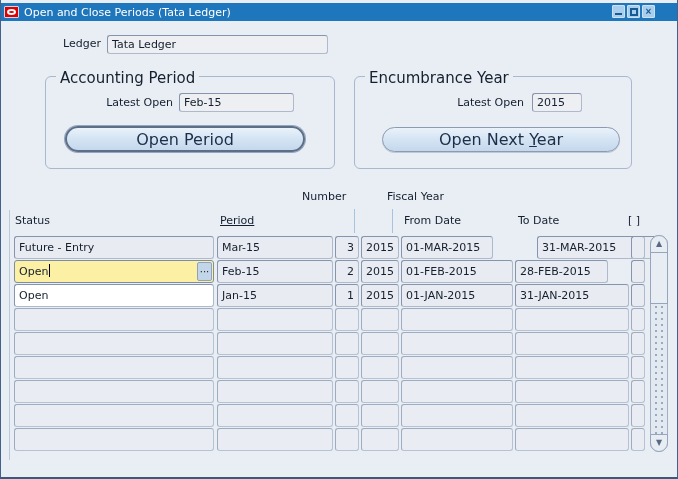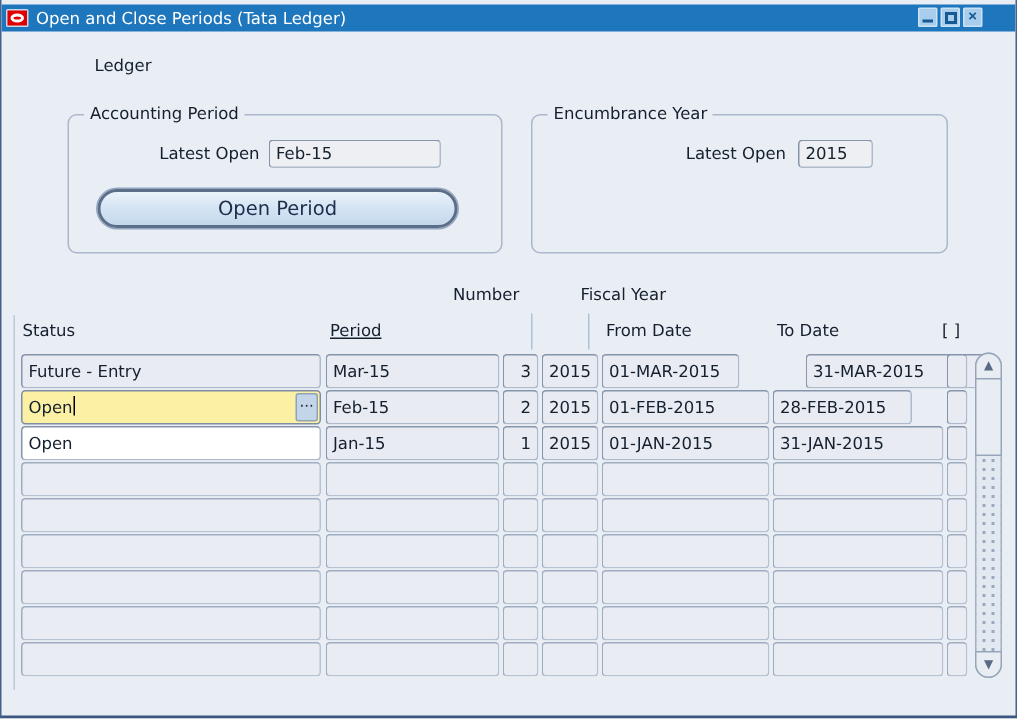--- a/index.html
+++ b/index.html
@@ -35,26 +35,26 @@
     position:absolute; height:19px; background:#EDEFF2;
     border:1px solid #8695AC; border-color:#8695AC #AEBACB #AEBACB #8695AC;
     border-radius:3px; font-size:11px; line-height:17px; padding:0 4px; color:#15202E;
     white-space:nowrap; overflow:hidden;
   }
   .frame {
     position:absolute; border:1px solid #A9B8CC; border-radius:6px;
   }
   .legend {
     position:absolute; top:-8px; left:10px; background:#E9EDF4; padding:0 4px;
-    font-size:11px; color:#15202E; white-space:nowrap;
+    font-size:15px; color:#15202E; white-space:nowrap;
   }
   .form-btn {
     position:absolute; border-radius:13px; font-family:inherit;
     background:linear-gradient(180deg,#EAF2FA 0%,#D6E5F4 45%,#C4D8EC 100%);
-    font-size:13px; color:#1C2F4A; cursor:default;
+    font-size:16px; color:#1C2F4A; cursor:default;
   }
   .btn-default { border:2px solid #5D6E89; box-shadow:0 0 0 1px #93A6BF; }
   .btn-plain   { border:1px solid #8C9BB1; box-shadow:0 1px 0 #BCC9DA; }
   .u { text-decoration:underline; }
   .vsep { position:absolute; width:1px; background:#A9C2DE; }
   .canvas-edge { position:absolute; width:1px; background:#BCC9DA; }
   
   .cell {
     position:absolute; height:23px; background:#E8EBF1;
     border:1px solid #8695AC; border-color:#8695AC #AEBACB #AEBACB #8695AC;
@@ -106,33 +106,35 @@
           <span class="minbar"></span>
         </button>
       <button class="win-btn">
           <span class="maxbox"></span>
         </button>
       <button class="win-btn"><span>×</span></button>
     </span>
   </div>
 
   <span class="lbl" style="left:40px; top:37px; width:60px; text-align:right;">Ledger</span>
+  <div class="field" style="left:106px; top:35px; width:221px;">Tata Ledger</div>
 
   <div class="frame" style="left:44px; top:76px; width:290px; height:93px;">
     <span class="legend">Accounting Period</span>
   </div>
   <span class="lbl" style="left:90px; top:96px; width:82px; text-align:right;">Latest Open</span>
   <div class="field" style="left:178px; top:93px; width:115px;">Feb-15</div>
   <button class="form-btn btn-default" style="left:64px; top:126px; width:240px; height:26px;">Open Period</button>
 
   <div class="frame" style="left:353px; top:76px; width:278px; height:93px;">
     <span class="legend">Encumbrance Year</span>
   </div>
   <span class="lbl" style="left:435px; top:96px; width:88px; text-align:right;">Latest Open</span>
   <div class="field" style="left:531px; top:93px; width:50px;">2015</div>
+  <button class="form-btn btn-plain" style="left:381px; top:127px; width:238px; height:25px;"><span>Open Next </span><span class="u">Y</span><span>ear</span></button>
 
   <span class="lbl" style="left:301px; top:190px; width:60px; ">Number</span>
   <span class="lbl" style="left:386px; top:190px;">Fiscal Year</span>
   <span class="lbl" style="left:14px; top:214px;">Status</span>
   <span class="lbl" style="left:219px; top:214px;text-decoration:underline;">Period</span>
   <span class="lbl" style="left:403px; top:214px;">From Date</span>
   <span class="lbl" style="left:517px; top:214px;">To Date</span>
   <span class="lbl" style="left:627px; top:214px;">[  ]</span>
 
   <span class="vsep" style="left:353px; top:209px; height:24px;"></span>

